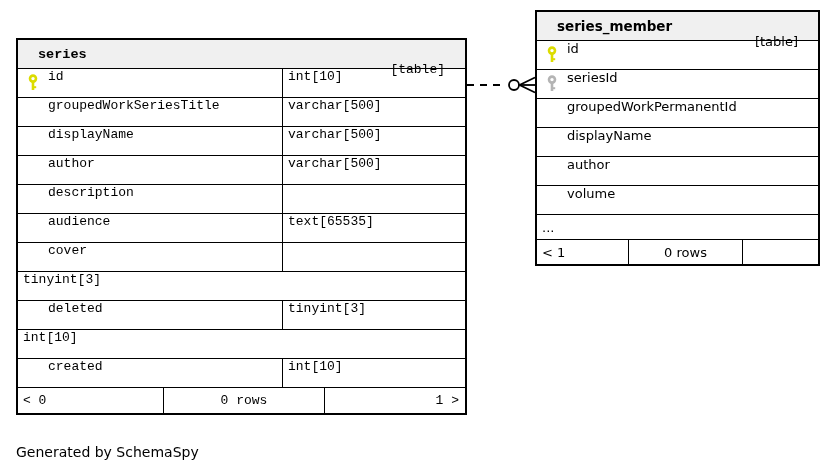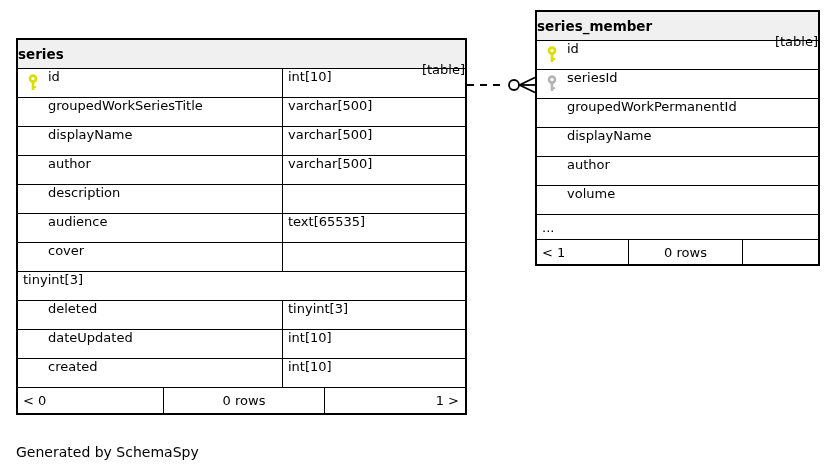--- a/index.html
+++ b/index.html
@@ -16,30 +16,30 @@
     overflow: hidden;
     color: #000;
     font-size: 13px;
   }
   .tbl {
     position: absolute;
     border: 2px solid #000;
     background: #fff;
     box-sizing: border-box;
   }
-  .tbl-series  { left: 16px;  top: 38px; width: 451px; }
+  .tbl-series  { left: 16px;  top: 38px; width: 451px; font-family: Liberation Mono, monospace; }
   .tbl-member  { left: 535px; top: 10px; width: 285px; }
 
   .thead {
     display: flex;
     align-items: center;
     height: 28px;
     background: var(--header-bg, #f0f0f0);
     border-bottom: 1px solid #000;
-    padding: 0 0;
+    padding: 0 20px;
   }
   .tname { font-weight: bold; font-size: 13.5px; }
   .ttag  { margin-left: auto; font-size: 13px; margin-top: 31px; }
 
   .trow {
     display: flex;
     height: 28px;
     border-bottom: 1px solid #000;
     align-items: stretch;
   }
@@ -165,23 +165,20 @@
     <div class="trow">
       <div class="cell type">tinyint[3]</div>
     </div>
     <div class="trow">
       <div class="cell name">
           <span>deleted</span>
         </div>
       <div class="cell type">tinyint[3]</div>
     </div>
     <div class="trow">
-      <div class="cell name">
-          <span>dateUpdated</span>
-        </div>
       <div class="cell type">int[10]</div>
     </div>
     <div class="trow" style="border-bottom:1px solid #000;">
       <div class="cell name">
           <span>created</span>
         </div>
       <div class="cell type">int[10]</div>
     </div>
 
     <div class="tfoot">

